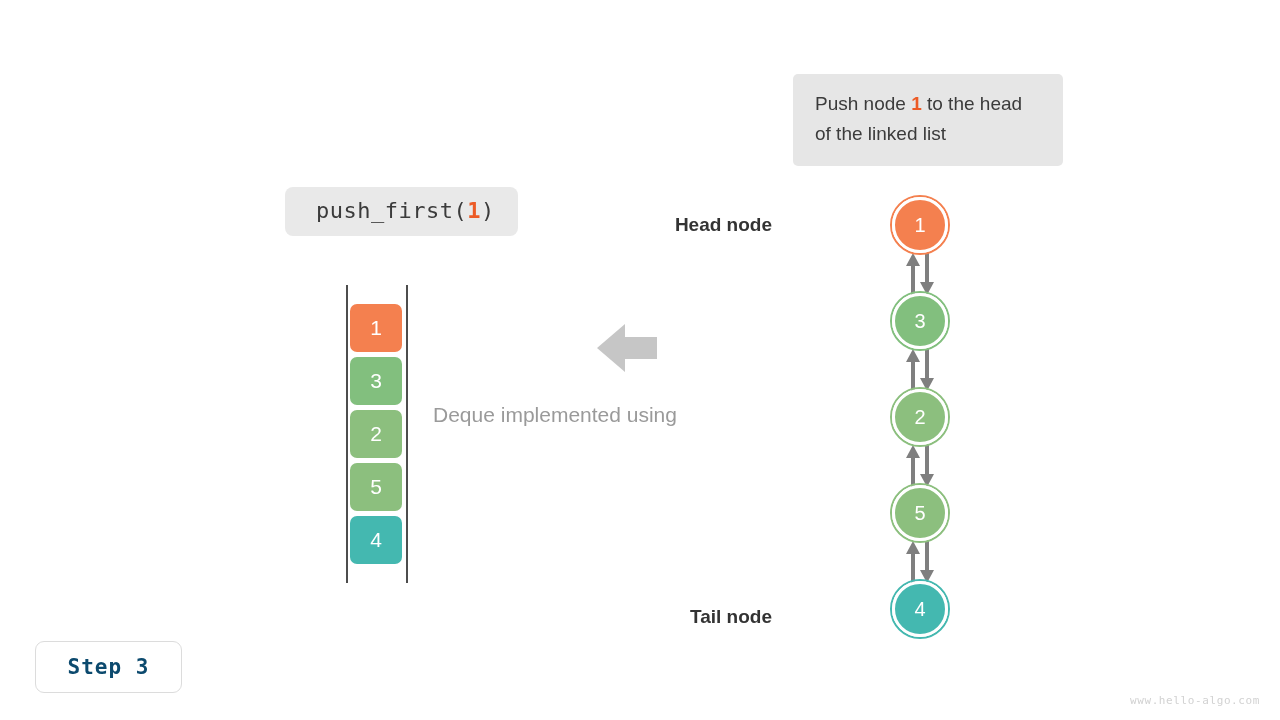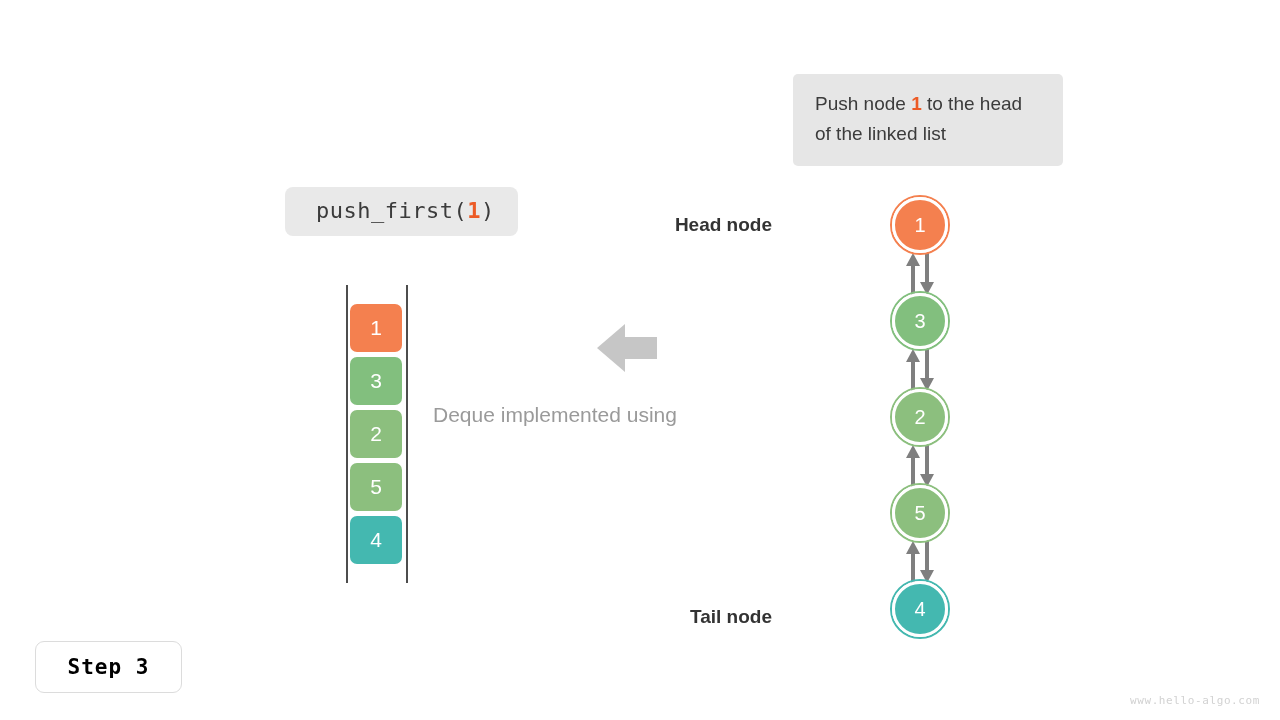--- a/index.html
+++ b/index.html
@@ -168,21 +168,21 @@
     width: 147px;
     height: 52px;
     box-sizing: border-box;
     border: 1px solid #dcdcdc;
     border-radius: 9px;
     background: #ffffff;
     font-family: "DejaVu Sans Mono", monospace;
     font-weight: bold;
     font-size: 21px;
     letter-spacing: 1px;
-    color: #000000;
+    color: #0c4a6e;
     display: flex;
     align-items: center;
     justify-content: center;
   }
 
   
   .watermark {
     position: absolute;
     right: 20px;
     bottom: 13px;

